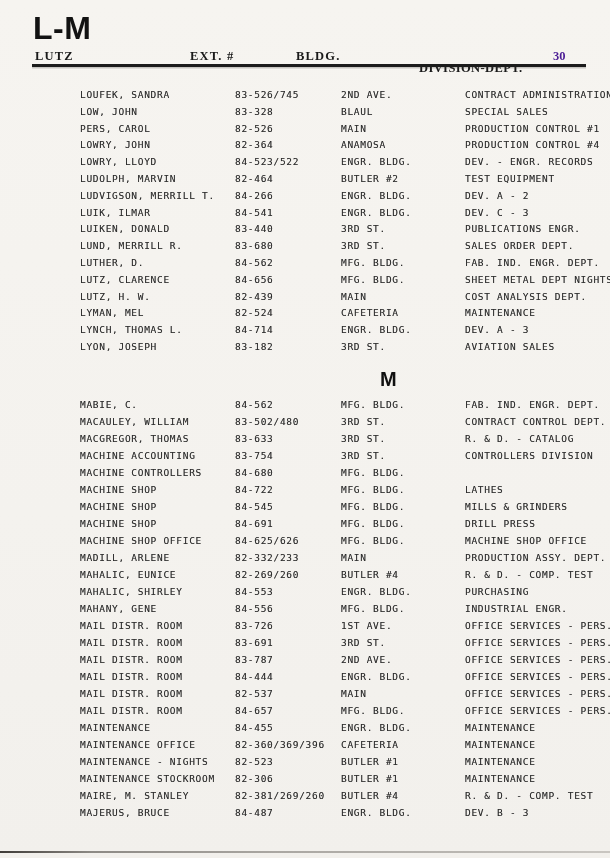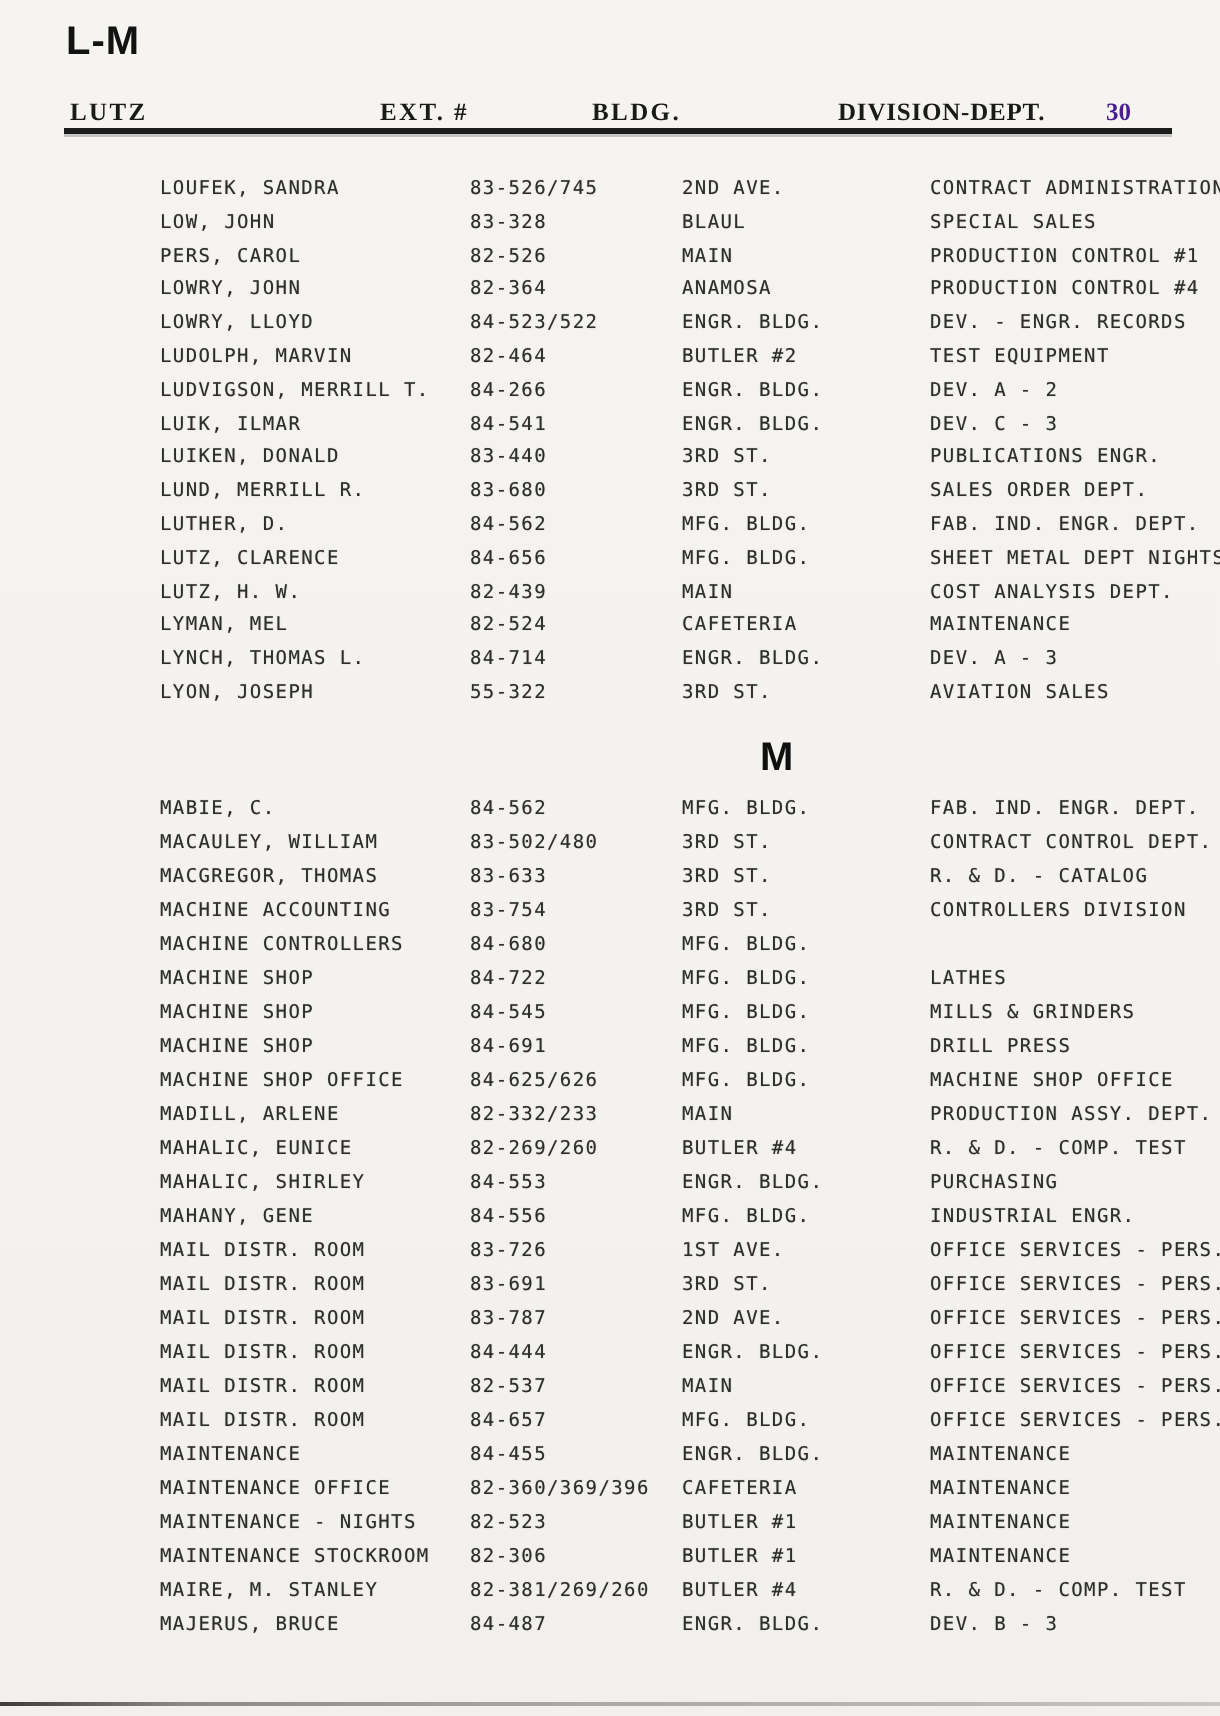--- a/index.html
+++ b/index.html
@@ -11,33 +11,33 @@
     font-family:"Liberation Sans", sans-serif;
   }
   .paper-tint{
     position:absolute;inset:0;
     background:linear-gradient(180deg,#f6f4f0 0%,#f4f2ee 60%,#f2f0ec 100%);
     pointer-events:none;
   }
   .page-title{
     position:absolute;left:33px;top:10px;
     font-family:"Liberation Sans", sans-serif;
-    font-weight:700;font-size:20px;letter-spacing:0.5px;
+    font-weight:700;font-size:32px;letter-spacing:0.5px;
     color:#121212;
   }
   .col-head{
     position:absolute;top:49px;
     font-family:"Liberation Serif", serif;
     font-weight:700;font-size:12.5px;letter-spacing:1.2px;
     color:#1a1a1a;white-space:nowrap;
   }
   .ch-name{left:35px;}
   .ch-ext{left:190px;}
   .ch-bldg{left:296px;}
-  .ch-div{left:419px;letter-spacing:0.4px;}
+  .ch-div{left:419px;letter-spacing:0.4px;margin-top:12px;}
   .page-num{
     position:absolute;top:49px;left:553px;
     font-family:"Liberation Serif", serif;
     font-weight:700;font-size:12.5px;color:#4c1d95;
   }
   .header-rule{
     position:absolute;left:32px;top:64px;width:554px;height:3px;
     background:#1b1b1b;
     box-shadow:0 1.5px 0 rgba(60,55,50,0.25);
   }
@@ -176,21 +176,21 @@
         <span class="cell c-div">MAINTENANCE</span>
       </div>
       <div class="row">
         <span class="cell c-name">LYNCH, THOMAS L.</span>
         <span class="cell c-ext">84-714</span>
         <span class="cell c-bldg">ENGR. BLDG.</span>
         <span class="cell c-div">DEV. A - 3</span>
       </div>
       <div class="row">
         <span class="cell c-name">LYON, JOSEPH</span>
-        <span class="cell c-ext">55-322</span>
+        <span class="cell c-ext">83-182</span>
         <span class="cell c-bldg">3RD ST.</span>
         <span class="cell c-div">AVIATION SALES</span>
       </div>
     </div>
     <div class="section sec-1">
       <div class="section-heading">M</div>
       <div class="row">
         <span class="cell c-name">MABIE, C.</span>
         <span class="cell c-ext">84-562</span>
         <span class="cell c-bldg">MFG. BLDG.</span>

